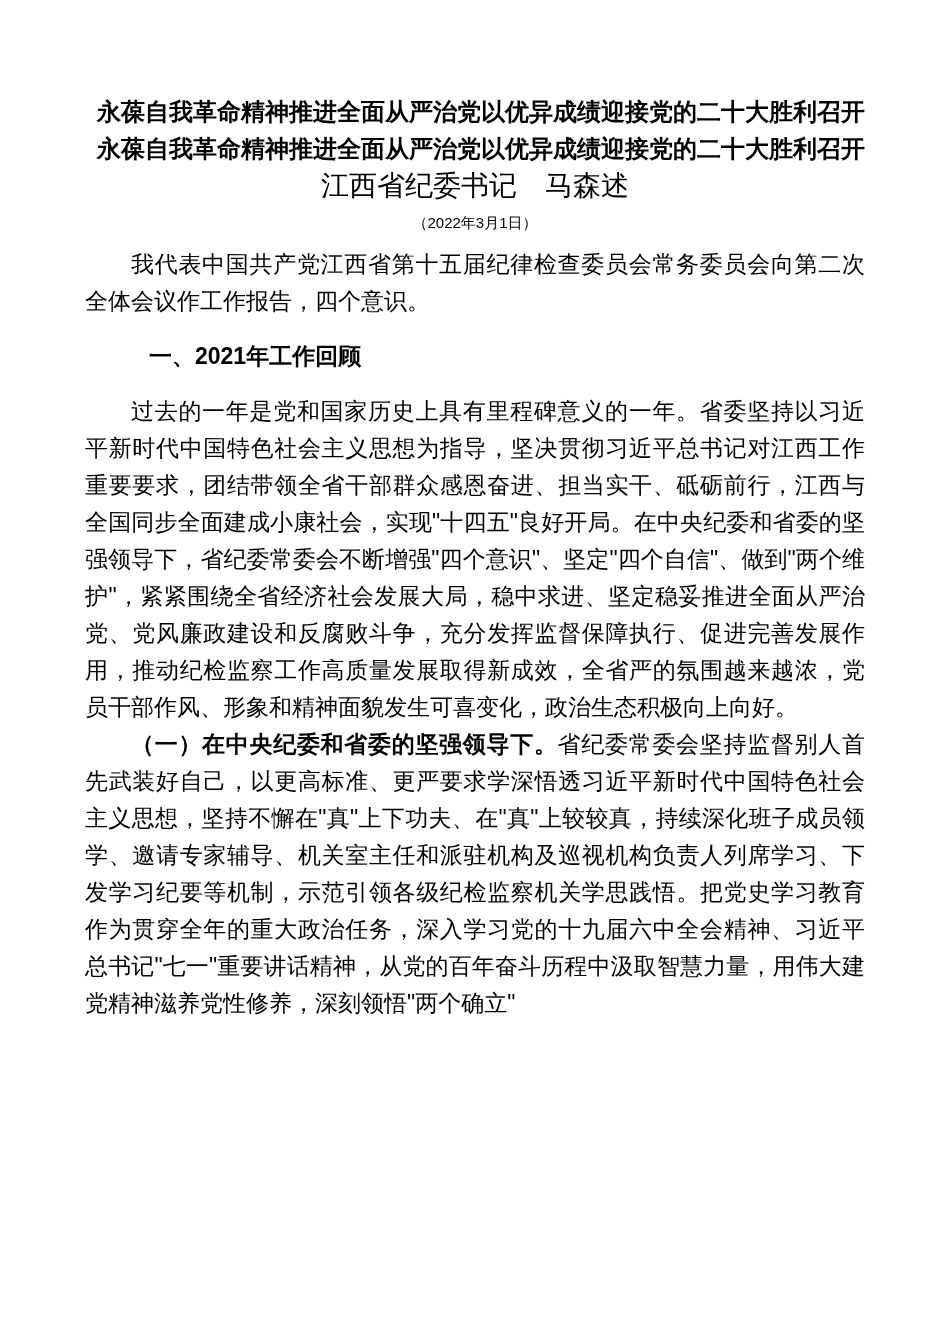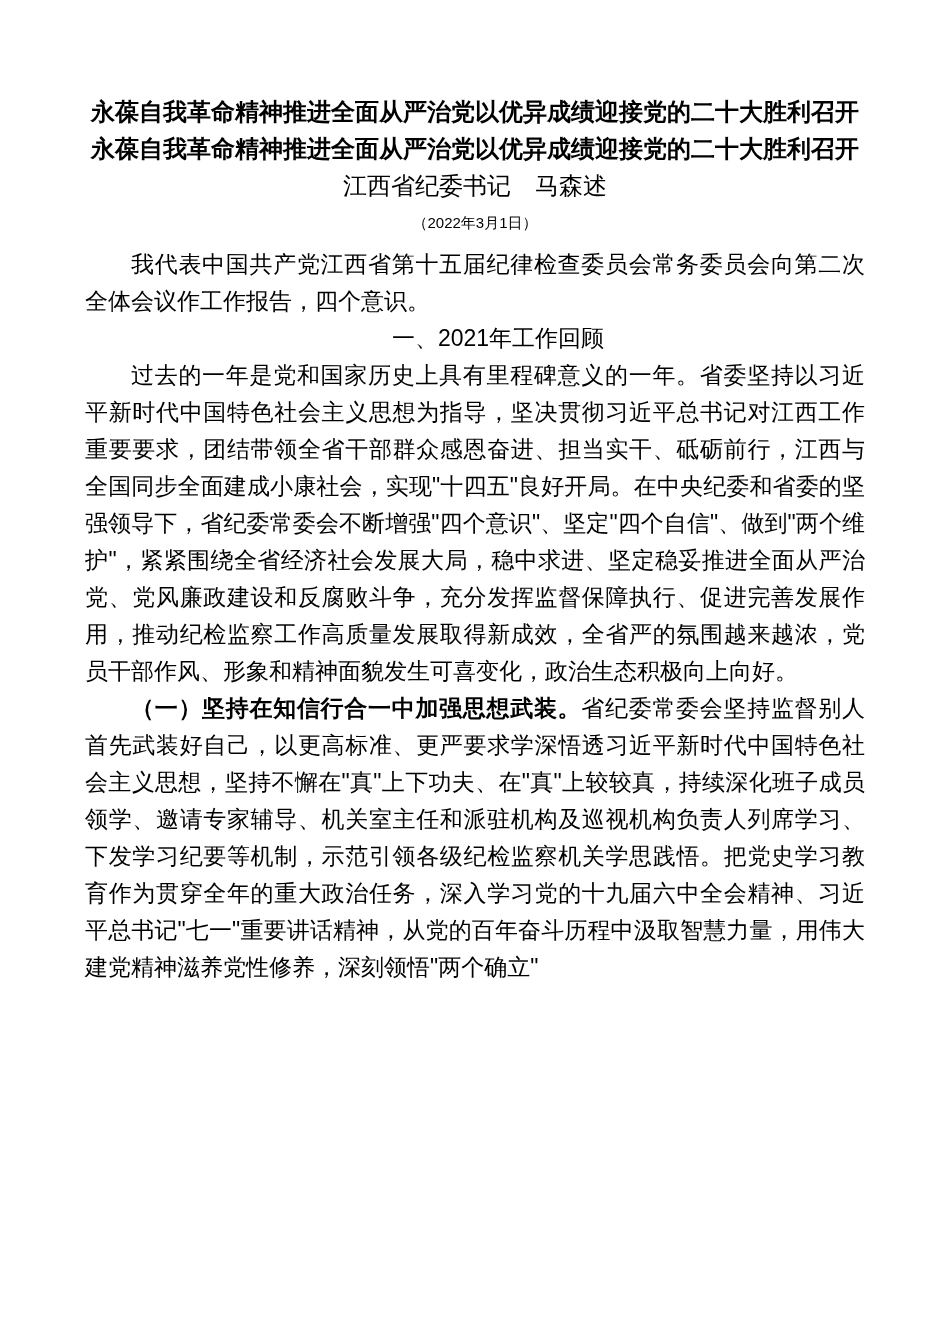--- a/index.html
+++ b/index.html
@@ -19,50 +19,50 @@
     font-family: "Liberation Sans", "DejaVu Sans", sans-serif;
     font-size: 23px;
     line-height: 37px;
     color: #000000;
     -webkit-font-smoothing: antialiased;
   }
   .title-line {
     margin: 0;
     font-size: 24px;
     font-weight: 700;
-    text-align: center;
+    text-align: right;
     line-height: 37px;
   }
   .byline {
     margin: 0;
-    font-size: 24px;
+    font-size: 28px;
     font-weight: 400;
     text-align: center;
     line-height: 37px;
   }
   .dateline {
     margin: 0;
     font-size: 15px;
     font-weight: 400;
     text-align: center;
     line-height: 37px;
   }
   .doc-body {
     margin-top: 5px;
   }
   .body-para {
     margin: 0;
     text-indent: 2em;
     text-align: justify;
   }
   .section-heading {
-    margin: 0;
+    margin: 18px;
     text-indent: 2em;
-    text-align: center;
-    font-weight: 400;
+    text-align: left;
+    font-weight: 700;
   }
   .lead-bold {
     font-weight: 700;
   }
 </style>
 </head>
 <body>
 
 <div class="page">
   <header>
@@ -73,15 +73,15 @@
   </header>
 
   <main class="doc-body">
     <p class="body-para">我代表中国共产党江西省第十五届纪律检查委员会常务委员会向第二次全体会议作工作报告，四个意识。</p>
 
 
     <p class="section-heading">一、2021年工作回顾</p>
 
     <p class="body-para">过去的一年是党和国家历史上具有里程碑意义的一年。省委坚持以习近平新时代中国特色社会主义思想为指导，坚决贯彻习近平总书记对江西工作重要要求，团结带领全省干部群众感恩奋进、担当实干、砥砺前行，江西与全国同步全面建成小康社会，实现"十四五"良好开局。在中央纪委和省委的坚强领导下，省纪委常委会不断增强"四个意识"、坚定"四个自信"、做到"两个维护"，紧紧围绕全省经济社会发展大局，稳中求进、坚定稳妥推进全面从严治党、党风廉政建设和反腐败斗争，充分发挥监督保障执行、促进完善发展作用，推动纪检监察工作高质量发展取得新成效，全省严的氛围越来越浓，党员干部作风、形象和精神面貌发生可喜变化，政治生态积极向上向好。</p>
 
-    <p class="body-para"><span class="lead-bold">（一）坚持在知信行合一中加强思想武装。</span><span>省纪委常委会坚持监督别人首先武装好自己，以更高标准、更严要求学深悟透习近平新时代中国特色社会主义思想，坚持不懈在"真"上下功夫、在"真"上较较真，持续深化班子成员领学、邀请专家辅导、机关室主任和派驻机构及巡视机构负责人列席学习、下发学习纪要等机制，示范引领各级纪检监察机关学思践悟。把党史学习教育作为贯穿全年的重大政治任务，深入学习党的十九届六中全会精神、习近平总书记"七一"重要讲话精神，从党的百年奋斗历程中汲取智慧力量，用伟大建党精神滋养党性修养，深刻领悟"两个确立"</span></p>
+    <p class="body-para"><span class="lead-bold">（一）在中央纪委和省委的坚强领导下。</span><span>省纪委常委会坚持监督别人首先武装好自己，以更高标准、更严要求学深悟透习近平新时代中国特色社会主义思想，坚持不懈在"真"上下功夫、在"真"上较较真，持续深化班子成员领学、邀请专家辅导、机关室主任和派驻机构及巡视机构负责人列席学习、下发学习纪要等机制，示范引领各级纪检监察机关学思践悟。把党史学习教育作为贯穿全年的重大政治任务，深入学习党的十九届六中全会精神、习近平总书记"七一"重要讲话精神，从党的百年奋斗历程中汲取智慧力量，用伟大建党精神滋养党性修养，深刻领悟"两个确立"</span></p>
   </main>
 </div>
 
 </body></html>

